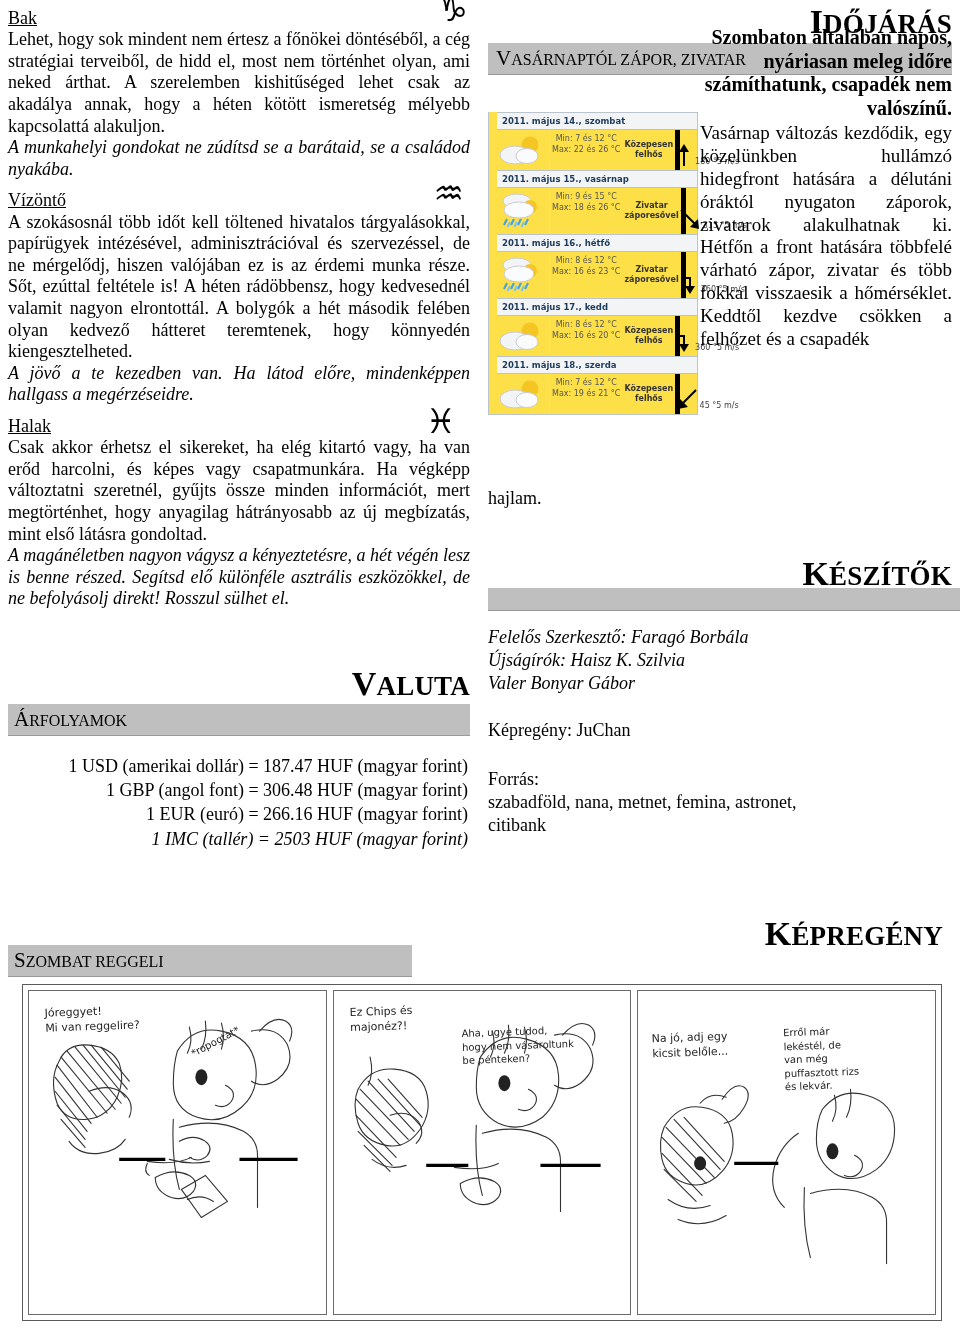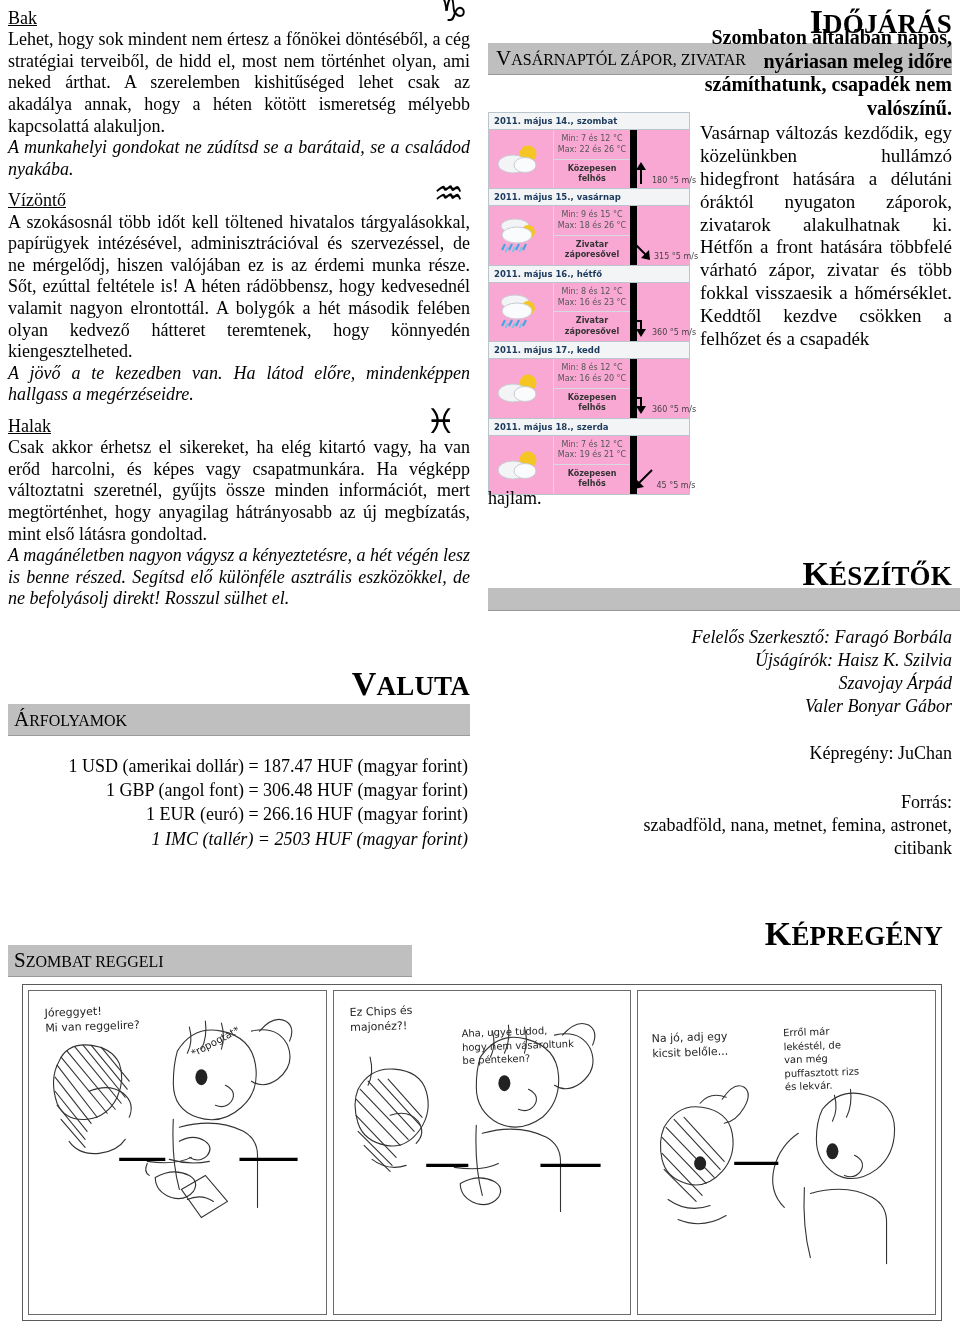--- a/index.html
+++ b/index.html
@@ -73,42 +73,43 @@
   .rates .r.it{font-style:italic;}
 
   
   .reggeli{position:absolute; left:8px; top:945px; width:404px;}
 
   
   .midcol{position:absolute; left:488px; top:112px; width:200px;}
   .wtable{
     border:1px solid #b9c4cc;
     border-top:none;
-    background:#f9a8d4;
+    background:#fde047;
     font-family:"DejaVu Sans", sans-serif;
     width:200px;
+    padding-left:8px;
   }
   .wday-head{
     background:#f2f4f6;
     border-top:1px solid #b9c4cc;
     border-bottom:1px solid #b9c4cc;
     font-size:8.5px;
     font-weight:bold;
     color:#1b3a5c;
     padding:3px 5px;
   }
   .wrow{display:flex; align-items:stretch;}
   .wicon{
     width:64px; border-right:1px solid #d4dce2;
     display:flex;align-items:center;justify-content:center;
     padding:3px 0;
   }
   .wmid{
-    flex:1; border-right:7px solid #000000;
-    display:flex;flex-direction:column;
+    flex:1; border-right:5px solid #000000;
+    display:flex;flex-direction:row;
   }
   .wtemp{
     font-size:8px; color:#555; text-align:center;
     padding:4px 2px 3px 2px; line-height:1.35;
     border-bottom:1px solid #d4dce2;
     white-space:nowrap;
   }
   .wcond{
     font-size:8px; font-weight:bold; color:#333;
     text-align:center; padding:4px 2px; line-height:1.3;
@@ -135,21 +136,21 @@
   .rightcol{position:absolute; left:700px; top:8px; width:252px;}
   .lead{
     font-weight:bold; font-size:20px; text-align:right;
     line-height:1.18; margin-top:18px;
   }
   .rbody{
     font-size:19px; text-align:justify; line-height:1.2; margin-top:2px;
   }
   .keszitok{position:absolute; left:488px; top:556px; width:464px;}
   .credits{
-    margin-top:34px; text-align:right; font-style:italic;
+    margin-top:34px; text-align:left; font-style:italic;
     font-size:18px; line-height:1.28;
   }
   .credits .nonital{font-style:normal;}
   .kepregenytitle{position:absolute; left:479px; top:916px; width:464px;}
 
   
   .comic{
     position:absolute; left:22px; top:984px; width:918px; height:335px;
     border:1px solid #5a5a5a;
     background:#fff;
@@ -370,21 +371,20 @@
   <div class="rightcol">
     <div class="lead">Szombaton általában napos, nyáriasan meleg időre számíthatunk, csapadék nem valószínű.</div>
     <div class="rbody">Vasárnap változás kezdődik, egy közelünkben hullámzó hidegfront hatására a délutáni óráktól nyugaton záporok, zivatarok alakulhatnak ki. Hétfőn a front hatására többfelé várható zápor, zivatar és több fokkal visszaesik a hőmérséklet. Keddtől kezdve csökken a felhőzet és a csapadék</div>
   </div>
 
   <div class="keszitok">
     <div class="bigtitle"><span class="cap">K</span><span>ÉSZÍTŐK</span></div>
     <div class="credits">
       <div>Felelős Szerkesztő: Faragó Borbála</div>
       <div>Újságírók: Haisz K. Szilvia</div>
-      <div>Szavojay Árpád</div>
       <div>Valer Bonyar Gábor</div>
       <div class="nonital" style="margin-top:24px;">Képregény: JuChan</div>
       <div class="nonital" style="margin-top:26px;">Forrás:</div>
       <div class="nonital">szabadföld, nana, metnet, femina, astronet,</div>
       <div class="nonital">citibank</div>
     </div>
   </div>
 
   <div class="kepregenytitle">
     <div class="bigtitle"><span class="cap">K</span><span>ÉPREGÉNY</span></div>

